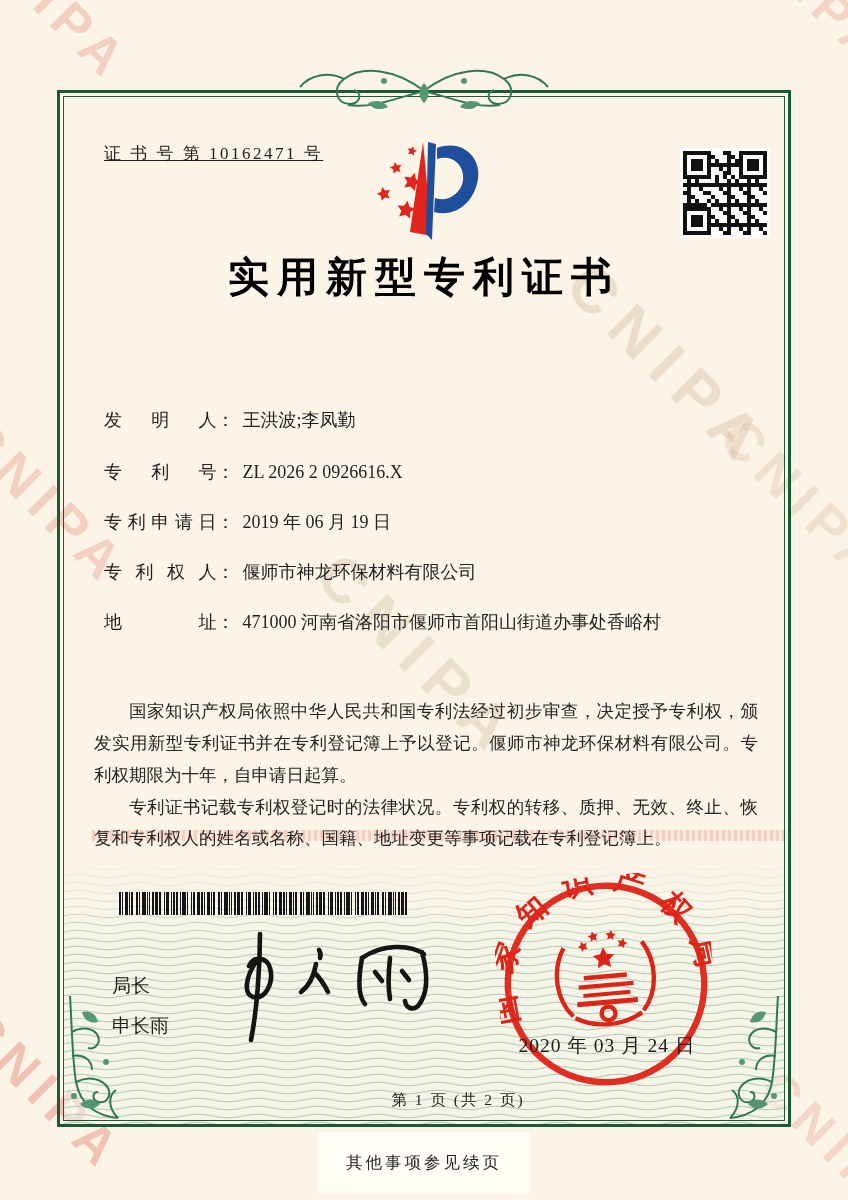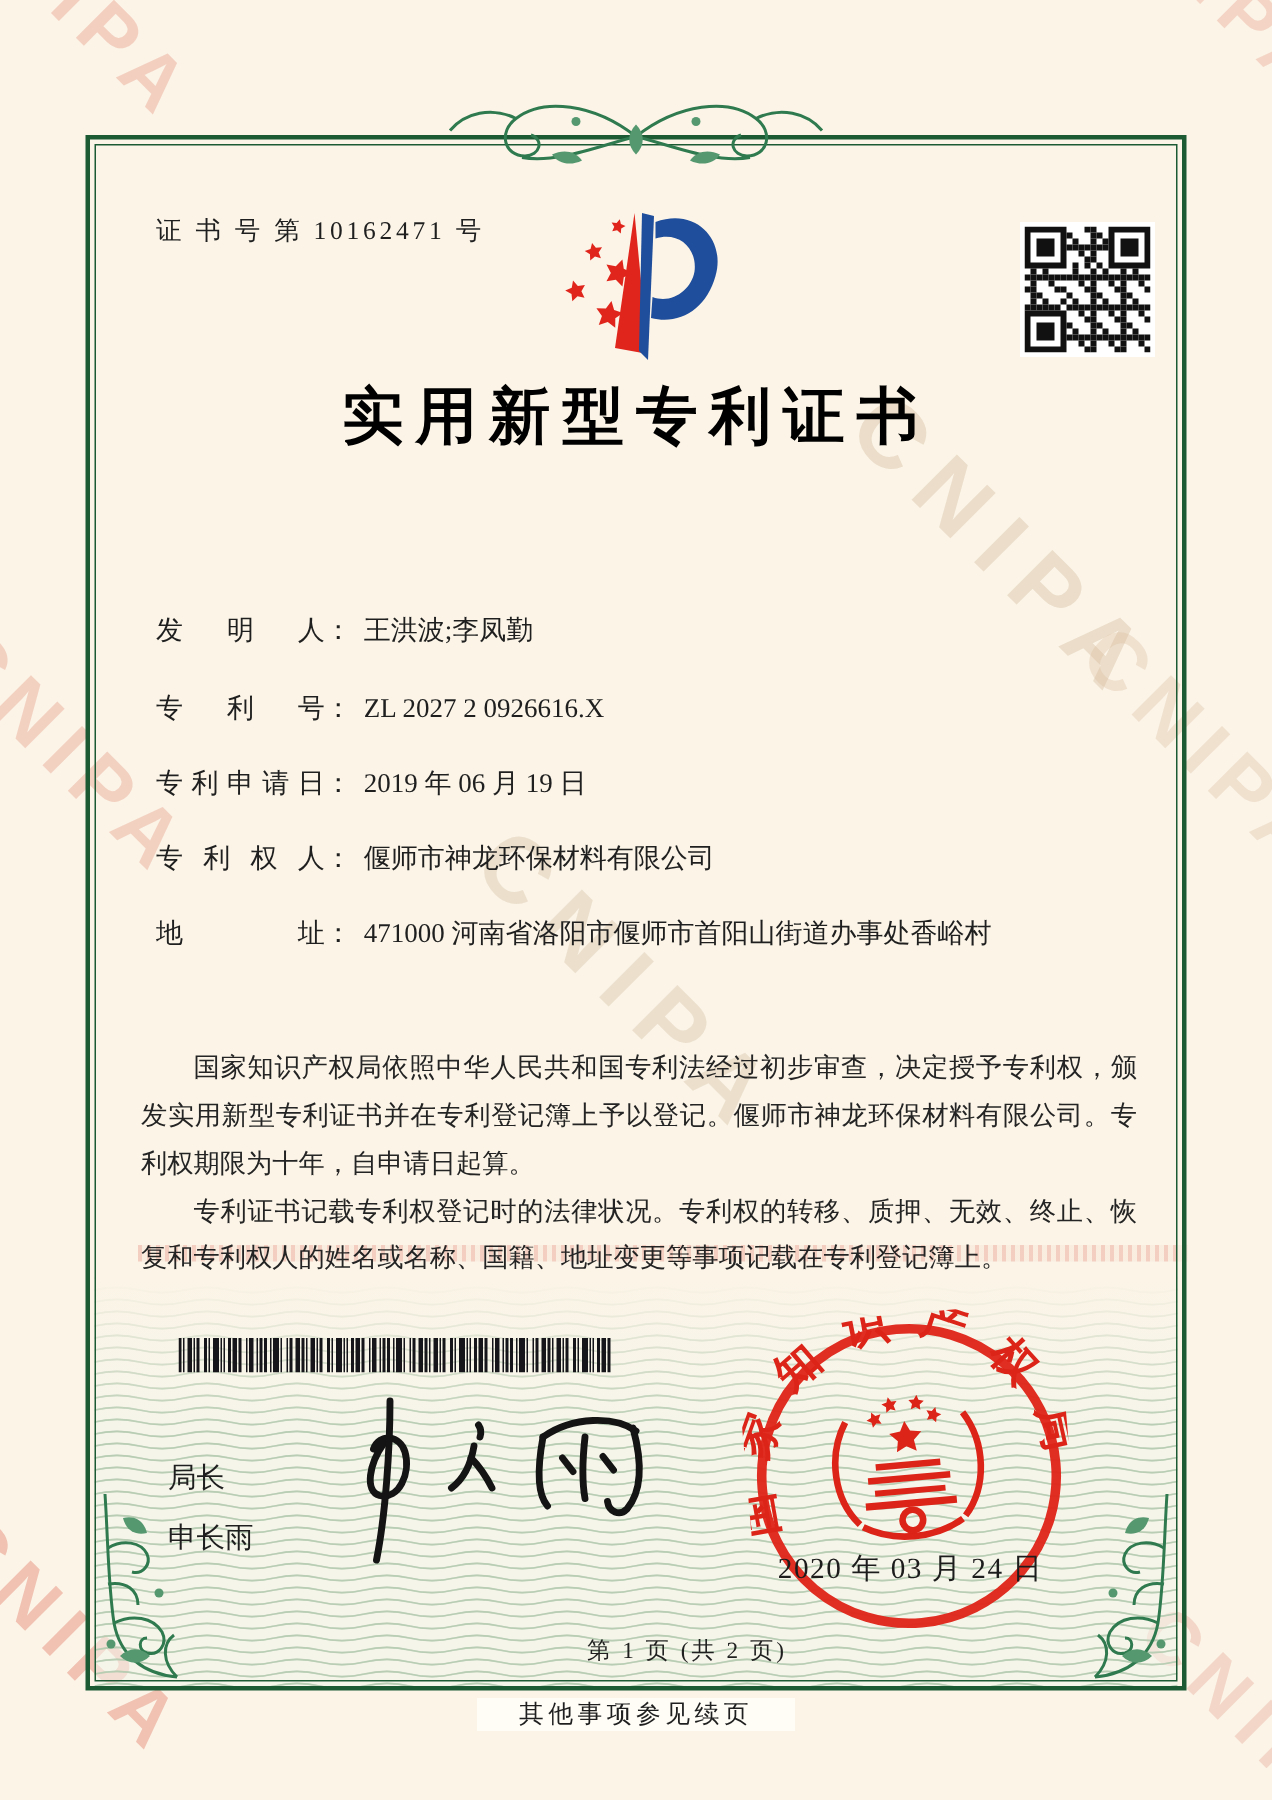--- a/index.html
+++ b/index.html
@@ -29,21 +29,21 @@
   .frame{position:absolute;left:57px;top:90px;width:728px;height:1031px;
          border:3px solid #1c5a34;z-index:1;}
   .frame-inner{position:absolute;inset:3px;border:1px solid #1c5a34;}
   .ornament{position:absolute;z-index:2;pointer-events:none;}
   .orn-top{left:288px;top:57px;width:272px;height:66px;}
   .orn-bl{left:62px;top:992px;width:62px;height:132px;}
   .orn-br{left:724px;top:992px;width:62px;height:132px;transform:scaleX(-1);}
 
   
   .content{position:absolute;inset:0;z-index:3;color:#1f1f1f;}
-  .cert-no{position:absolute;left:104px;top:142px;font-size:17px;letter-spacing:2.5px;}
+  .cert-no{position:absolute;left:104px;top:142px;font-size:17px;letter-spacing:2.5px;text-decoration:underline;}
   .logo{position:absolute;left:362px;top:138px;width:124px;height:114px;}
   .title{position:absolute;left:0;top:250px;width:848px;text-align:center;
          font-size:41px;font-weight:bold;letter-spacing:8px;color:#000000;}
   .qr{position:absolute;left:680px;top:148px;width:90px;height:90px;background:#fff;padding:3px;box-sizing:border-box;}
 
   .row{position:absolute;left:104px;font-size:18px;white-space:nowrap;}
   .flabel{display:inline-block;width:6.25em;text-align:justify;text-align-last:justify;vertical-align:bottom;}
   .colon{margin-right:8px;}
   .gap{display:inline-block;width:88px;}
 
@@ -55,21 +55,21 @@
 
   .sig-block{position:absolute;left:112px;top:966px;font-size:19px;line-height:40px;}
   .sig-svg{position:absolute;left:222px;top:926px;width:235px;height:118px;}
 
   .seal{position:absolute;left:498px;top:876px;width:216px;height:216px;transform:rotate(-5deg);z-index:3;}
   .seal-date{position:absolute;left:500px;top:1032px;width:214px;text-align:center;
              font-size:19.5px;letter-spacing:1px;color:#1c1c1c;z-index:4;font-weight:500;}
 
   .page-footer{position:absolute;left:0;top:1090px;width:848px;text-align:center;font-size:15.5px;letter-spacing:2px;padding-left:34px;}
   .cont-note{position:absolute;left:0;top:1132px;width:848px;text-align:center;z-index:4;}
-  .cont-note span{display:inline-block;background:#fffdf6;padding:0 28px;font-size:16.5px;letter-spacing:3px;}
+  .cont-note span{display:inline-block;background:#fffdf6;padding:20px 28px;font-size:16.5px;letter-spacing:3px;}
 </style>
 </head>
 <body>
 
 <div class="page">
 
   <span class="wm wm1">CNIPA</span>
   <span class="wm wm2">CNIPA</span>
   <span class="wm wm3">CNIPA</span>
   <span class="wm wm4">CNIPA</span>
@@ -323,21 +323,21 @@
           <rect x="44" y="80" width="4" height="4" fill="#111"></rect>
           <rect x="60" y="80" width="4" height="4" fill="#111"></rect>
           <rect x="64" y="80" width="4" height="4" fill="#111"></rect>
           <rect x="80" y="80" width="4" height="4" fill="#111"></rect>
         </svg></div>
 
     <div class="row" style="top:408px">
       <span class="flabel">发明人</span><span class="colon">：</span><span class="fvalue">王洪波;李凤勤</span>
     </div>
     <div class="row" style="top:460px">
-      <span class="flabel">专利号</span><span class="colon">：</span><span class="fvalue">ZL 2027 2 0926616.X</span>
+      <span class="flabel">专利号</span><span class="colon">：</span><span class="fvalue">ZL 2026 2 0926616.X</span>
     </div>
     <div class="row" style="top:510px">
       <span class="flabel">专利申请日</span><span class="colon">：</span><span class="fvalue">2019 年 06 月 19 日</span>
     </div>
     <div class="row" style="top:560px">
       <span class="flabel">专利权人</span><span class="colon">：</span><span class="fvalue">偃师市神龙环保材料有限公司</span>
     </div>
     <div class="row" style="top:610px">
       <span class="flabel">地址</span><span class="colon">：</span><span class="fvalue">471000 河南省洛阳市偃师市首阳山街道办事处香峪村</span>
     </div>

